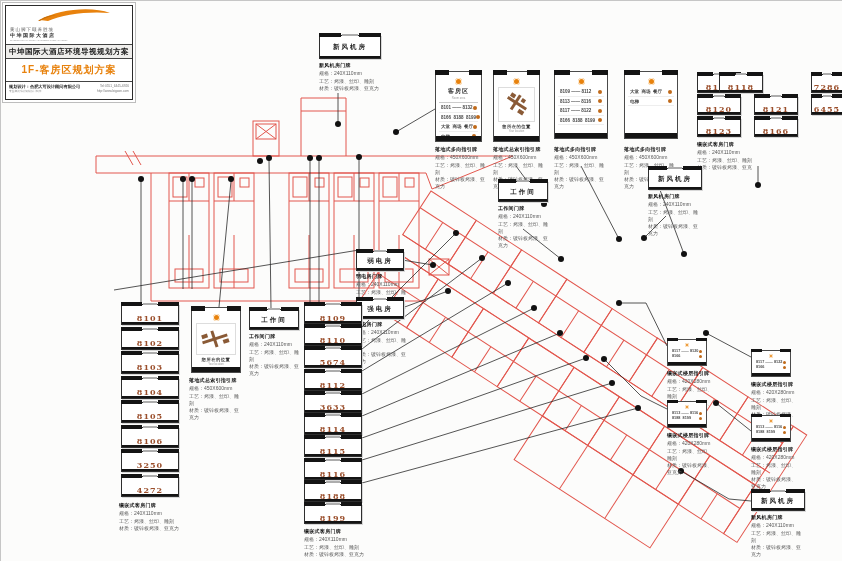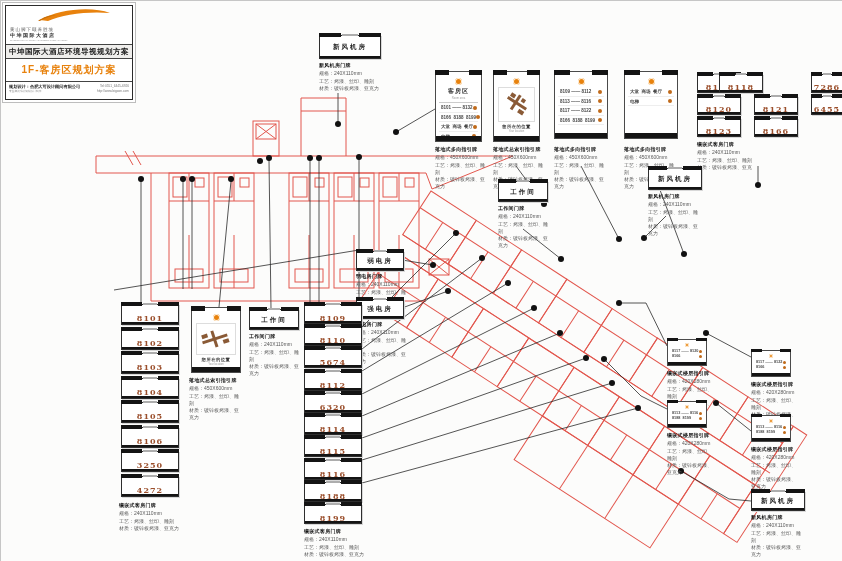--- a/index.html
+++ b/index.html
@@ -601,21 +601,21 @@
       <i class="bar-tl"></i>
       <i class="bar-notch"></i>
       <i class="bar-tr"></i>
       <span class="num">8112</span>
       <i class="bar-b"></i>
     </div>
 <div class="plate" style="left:303px;top:392px;width:56px;height:18px">
       <i class="bar-tl"></i>
       <i class="bar-notch"></i>
       <i class="bar-tr"></i>
-      <span class="num">6320</span>
+      <span class="num">3633</span>
       <i class="bar-b"></i>
     </div>
 <div class="plate" style="left:303px;top:414px;width:56px;height:18px">
       <i class="bar-tl"></i>
       <i class="bar-notch"></i>
       <i class="bar-tr"></i>
       <span class="num">8114</span>
       <i class="bar-b"></i>
     </div>
 <div class="plate" style="left:303px;top:436px;width:56px;height:18px">

